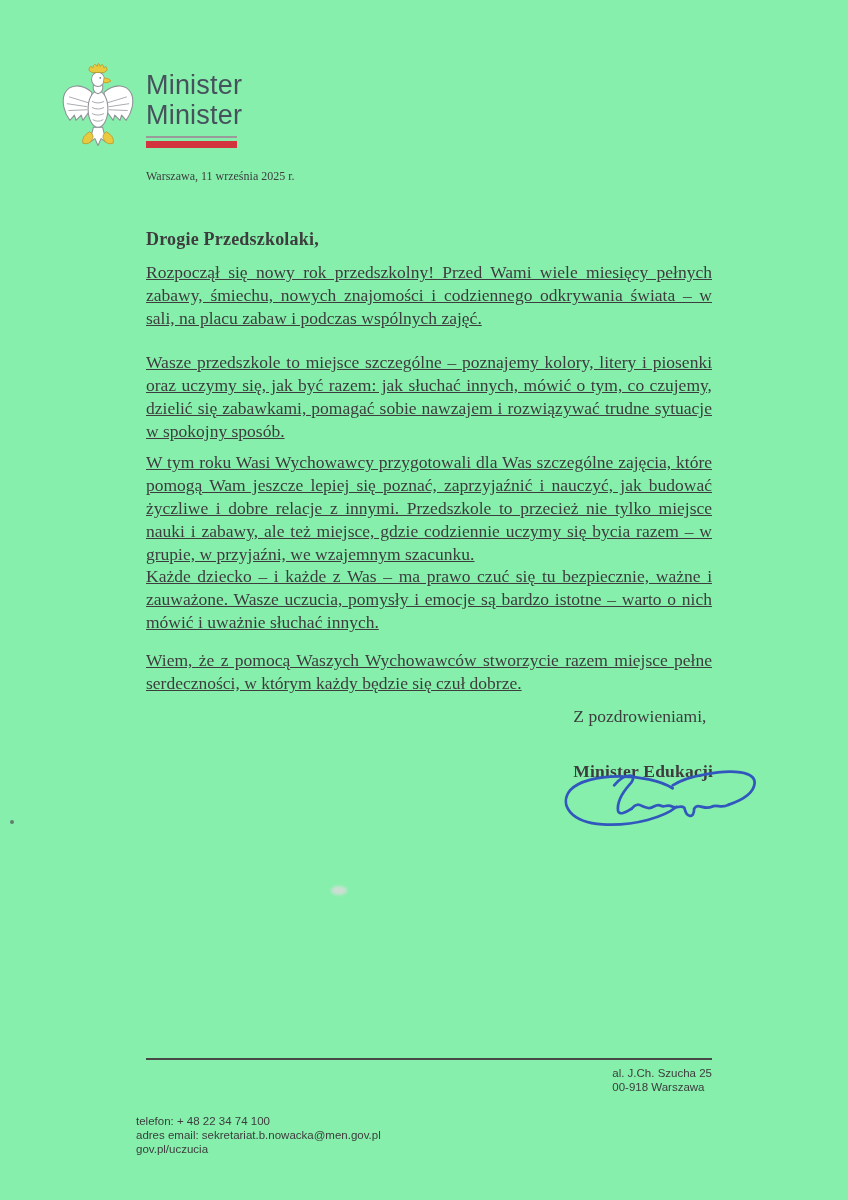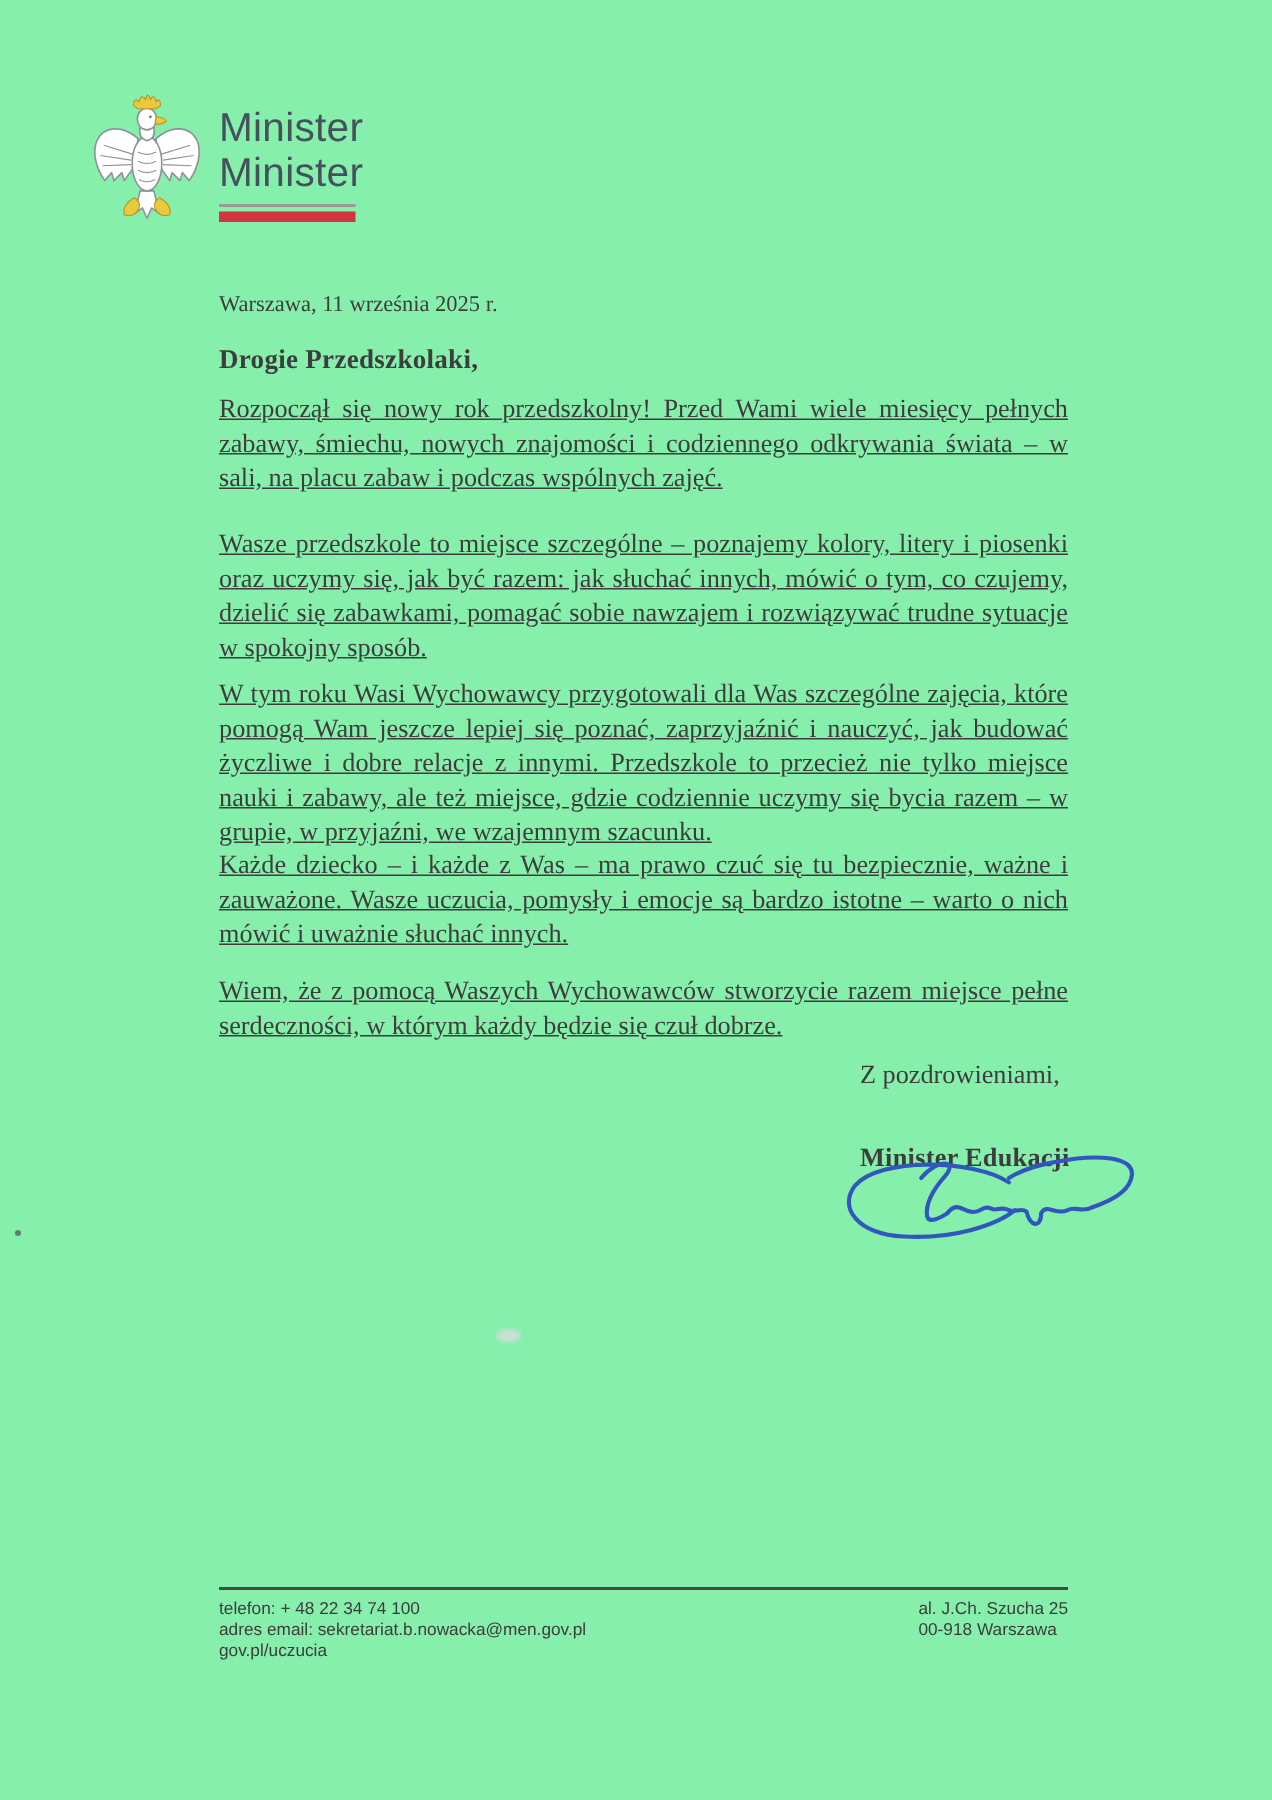--- a/index.html
+++ b/index.html
@@ -24,21 +24,21 @@
   .ministry-name{
     position:absolute;left:146px;top:70px;
     font-family:"Liberation Sans","DejaVu Sans",sans-serif;
     font-size:27px;line-height:30px;font-weight:400;
     color:var(--header-text);letter-spacing:.2px;
   }
   .brand-underline{position:absolute;left:146px;top:136px;width:91px;}
   .brand-underline .gray{height:2px;background:var(--rule-gray);}
   .brand-underline .red{height:7px;background:var(--accent-red);margin-top:3px;}
   
-  .dateline{position:absolute;left:146px;top:195px;font-size:15px;}
+  .dateline{position:absolute;left:146px;top:169px;font-size:12px;}
   .salutation{position:absolute;left:146px;top:229px;font-size:18px;font-weight:700;letter-spacing:.2px;}
   .para{
     position:absolute;left:146px;width:566px;
     font-size:17.5px;line-height:23px;
     text-align:justify;margin:0;text-decoration:underline;
   }
   .p1{top:261px}.p2{top:351px}.p3{top:451px}.p4{top:565px}.p5{top:649px}
   .closing-block{
     position:absolute;right:135px;top:705px;
     font-size:17.5px;line-height:23px;text-align:left;
@@ -50,21 +50,21 @@
          background:#55565c;opacity:.75;}
   .smudge{position:absolute;left:331px;top:886px;width:16px;height:9px;border-radius:50%;
           background:#dcdcdc;filter:blur(1.5px);opacity:.8;}
   
   .footer-divider{position:absolute;left:146px;top:1058px;width:566px;height:2px;background:#474747;}
   .footer-left,.footer-right{
     position:absolute;top:1066px;
     font-family:"Liberation Sans","DejaVu Sans",sans-serif;
     font-size:11.5px;line-height:14px;color:#3c3c3c;
   }
-  .footer-left{left:146px;}
+  .footer-left{left:136px;margin-top:48px;}
   .footer-right{right:136px;text-align:left;}
 </style>
 </head>
 <body>
 
 <div class="page">
 
   <svg class="logo-eagle" viewBox="0 0 100 132" aria-hidden="true">
     <g stroke="#8e9297" stroke-width="1.4" fill="#ffffff" stroke-linejoin="round">
 

